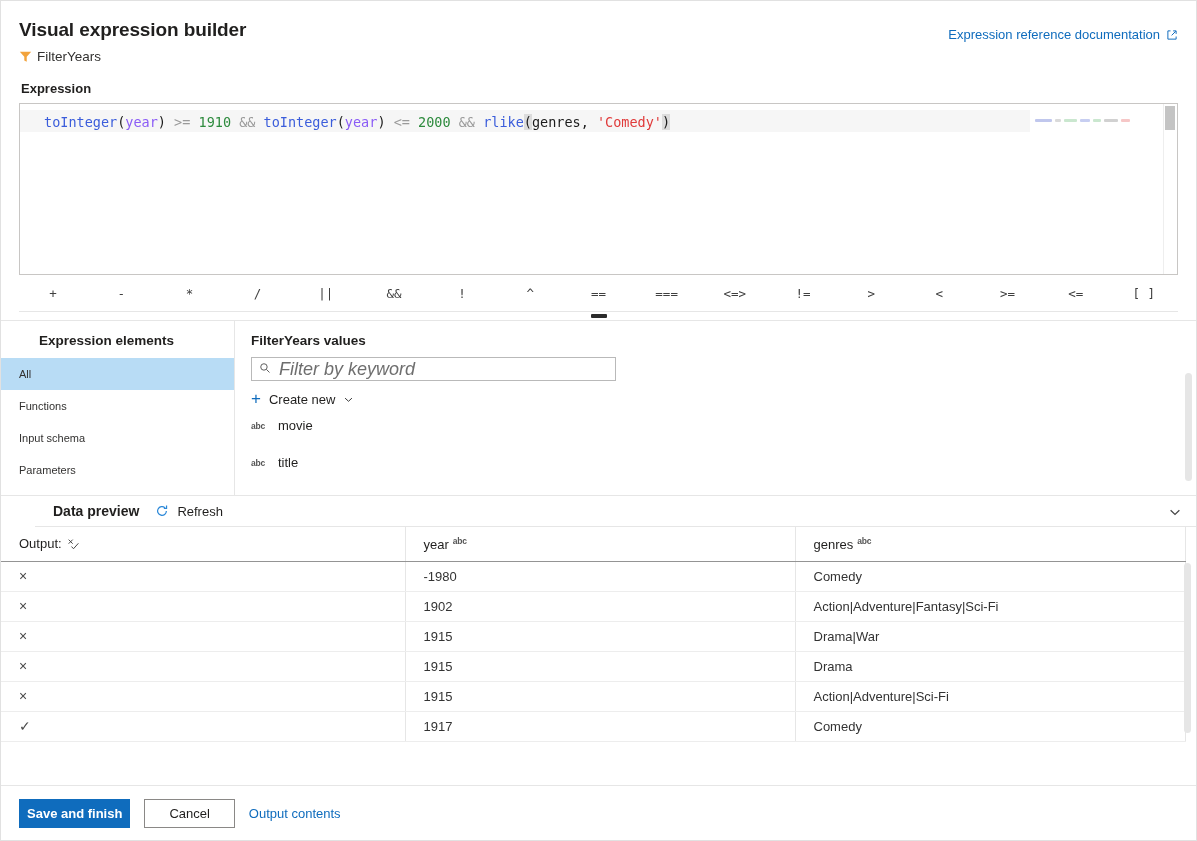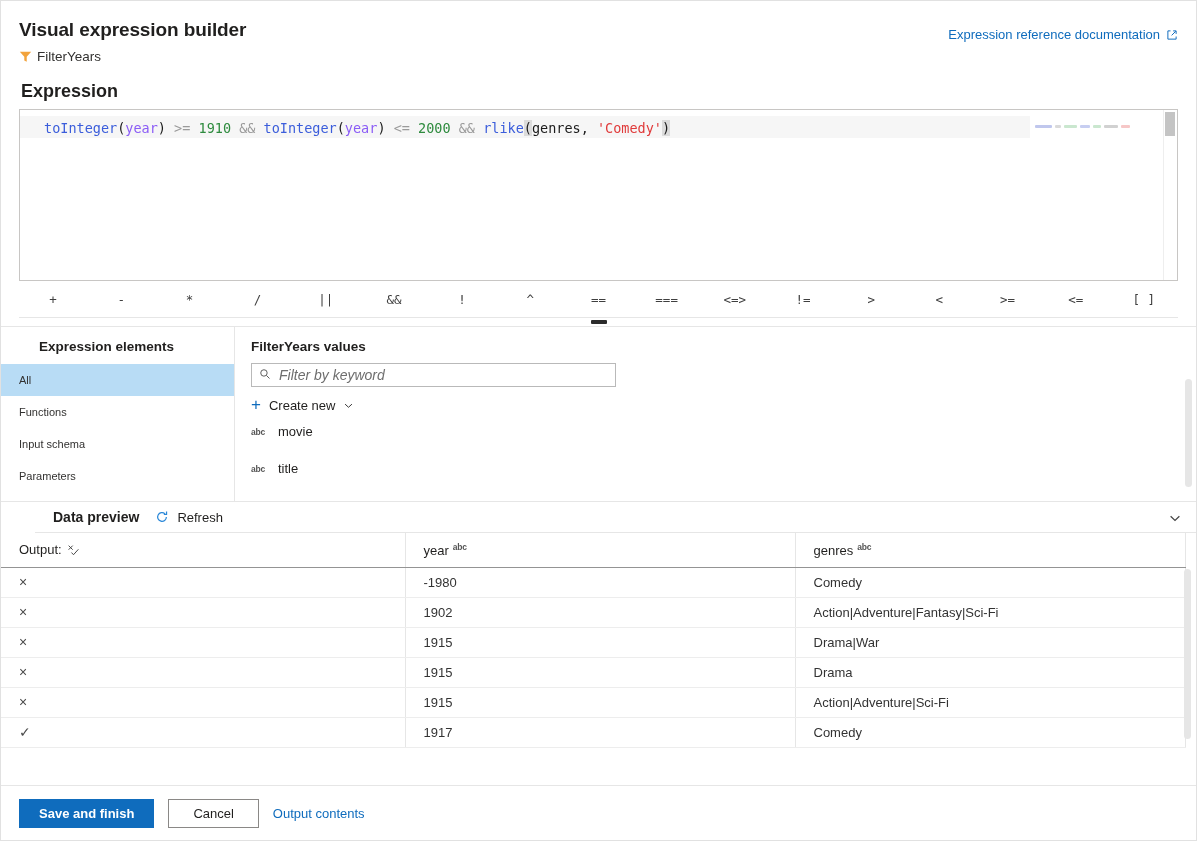--- a/index.html
+++ b/index.html
@@ -36,21 +36,21 @@
   .subtitle-text { font-size: 13.5px; color: #323130; }
   .doc-link {
     position: absolute; right: 18px; top: 26px;
     font-size: 13px; color: #0f6cbd; text-decoration: none;
     display: flex; align-items: center; gap: 6px;
     cursor: pointer;
   }
   .ext-icon { width: 12px; height: 12px; display:block; }
 
   .section-label {
-    font-size: 18px; font-weight: bold; color: #201f1e;
+    font-size: 13px; font-weight: bold; color: #201f1e;
     margin: 17px 0 7px 2px;
   }
 
   
   .editor-wrap {
     margin: 0 18px;
     border: 1px solid #c8c6c4;
     height: 172px;
     position: relative;
     background: #fff;
@@ -160,21 +160,21 @@
   .search-box {
     margin-left: 16px; width: 365px; height: 24px;
     border: 1px solid #b9b9b9; background: #fff;
     display: flex; align-items: center; gap: 6px;
     padding: 0 7px;
   }
   .search-box svg { width: 12px; height: 12px; flex: 0 0 auto; }
   .search-box input {
     border: none; outline: none; flex: 1 1 auto;
     font-family: "Liberation Sans", sans-serif;
-    font-size: 14px; font-style: italic; color: #444;
+    font-size: 18px; font-style: italic; color: #444;
     background: transparent;
   }
   .search-box input::placeholder { color: #6e6e6e; font-style: italic; }
   .create-new {
     display: flex; align-items: center; gap: 8px;
     margin: 11px 0 0 16px; cursor: pointer;
     font-size: 13px; color: #201f1e; width: fit-content;
   }
   .plus {
     color: #0f6cbd; font-size: 17px; line-height: 1;
@@ -250,21 +250,21 @@
   
   .footer {
     flex: 0 0 auto; height: 55px;
     display: flex; align-items: center; gap: 14px;
     padding-left: 18px;
     border-top: 1px solid #e6e6e6;
     background: #fff;
   }
   .btn-primary {
     background: #0f6cbd; color: #fff; border: none;
-    height: 29px; padding: 0 20px; font-size: 13px; font-weight: bold;
+    height: 29px; padding: 0 8px; font-size: 13px; font-weight: bold;
     font-family: "Liberation Sans", sans-serif; cursor: pointer;
   }
   .btn-secondary {
     background: #fff; color: #201f1e; border: 1px solid #8a8886;
     height: 29px; padding: 0 24px; font-size: 13px;
     font-family: "Liberation Sans", sans-serif; cursor: pointer;
   }
   .link-btn {
     background: none; border: none; color: #0f6cbd;
     font-size: 13px; font-family: "Liberation Sans", sans-serif;

